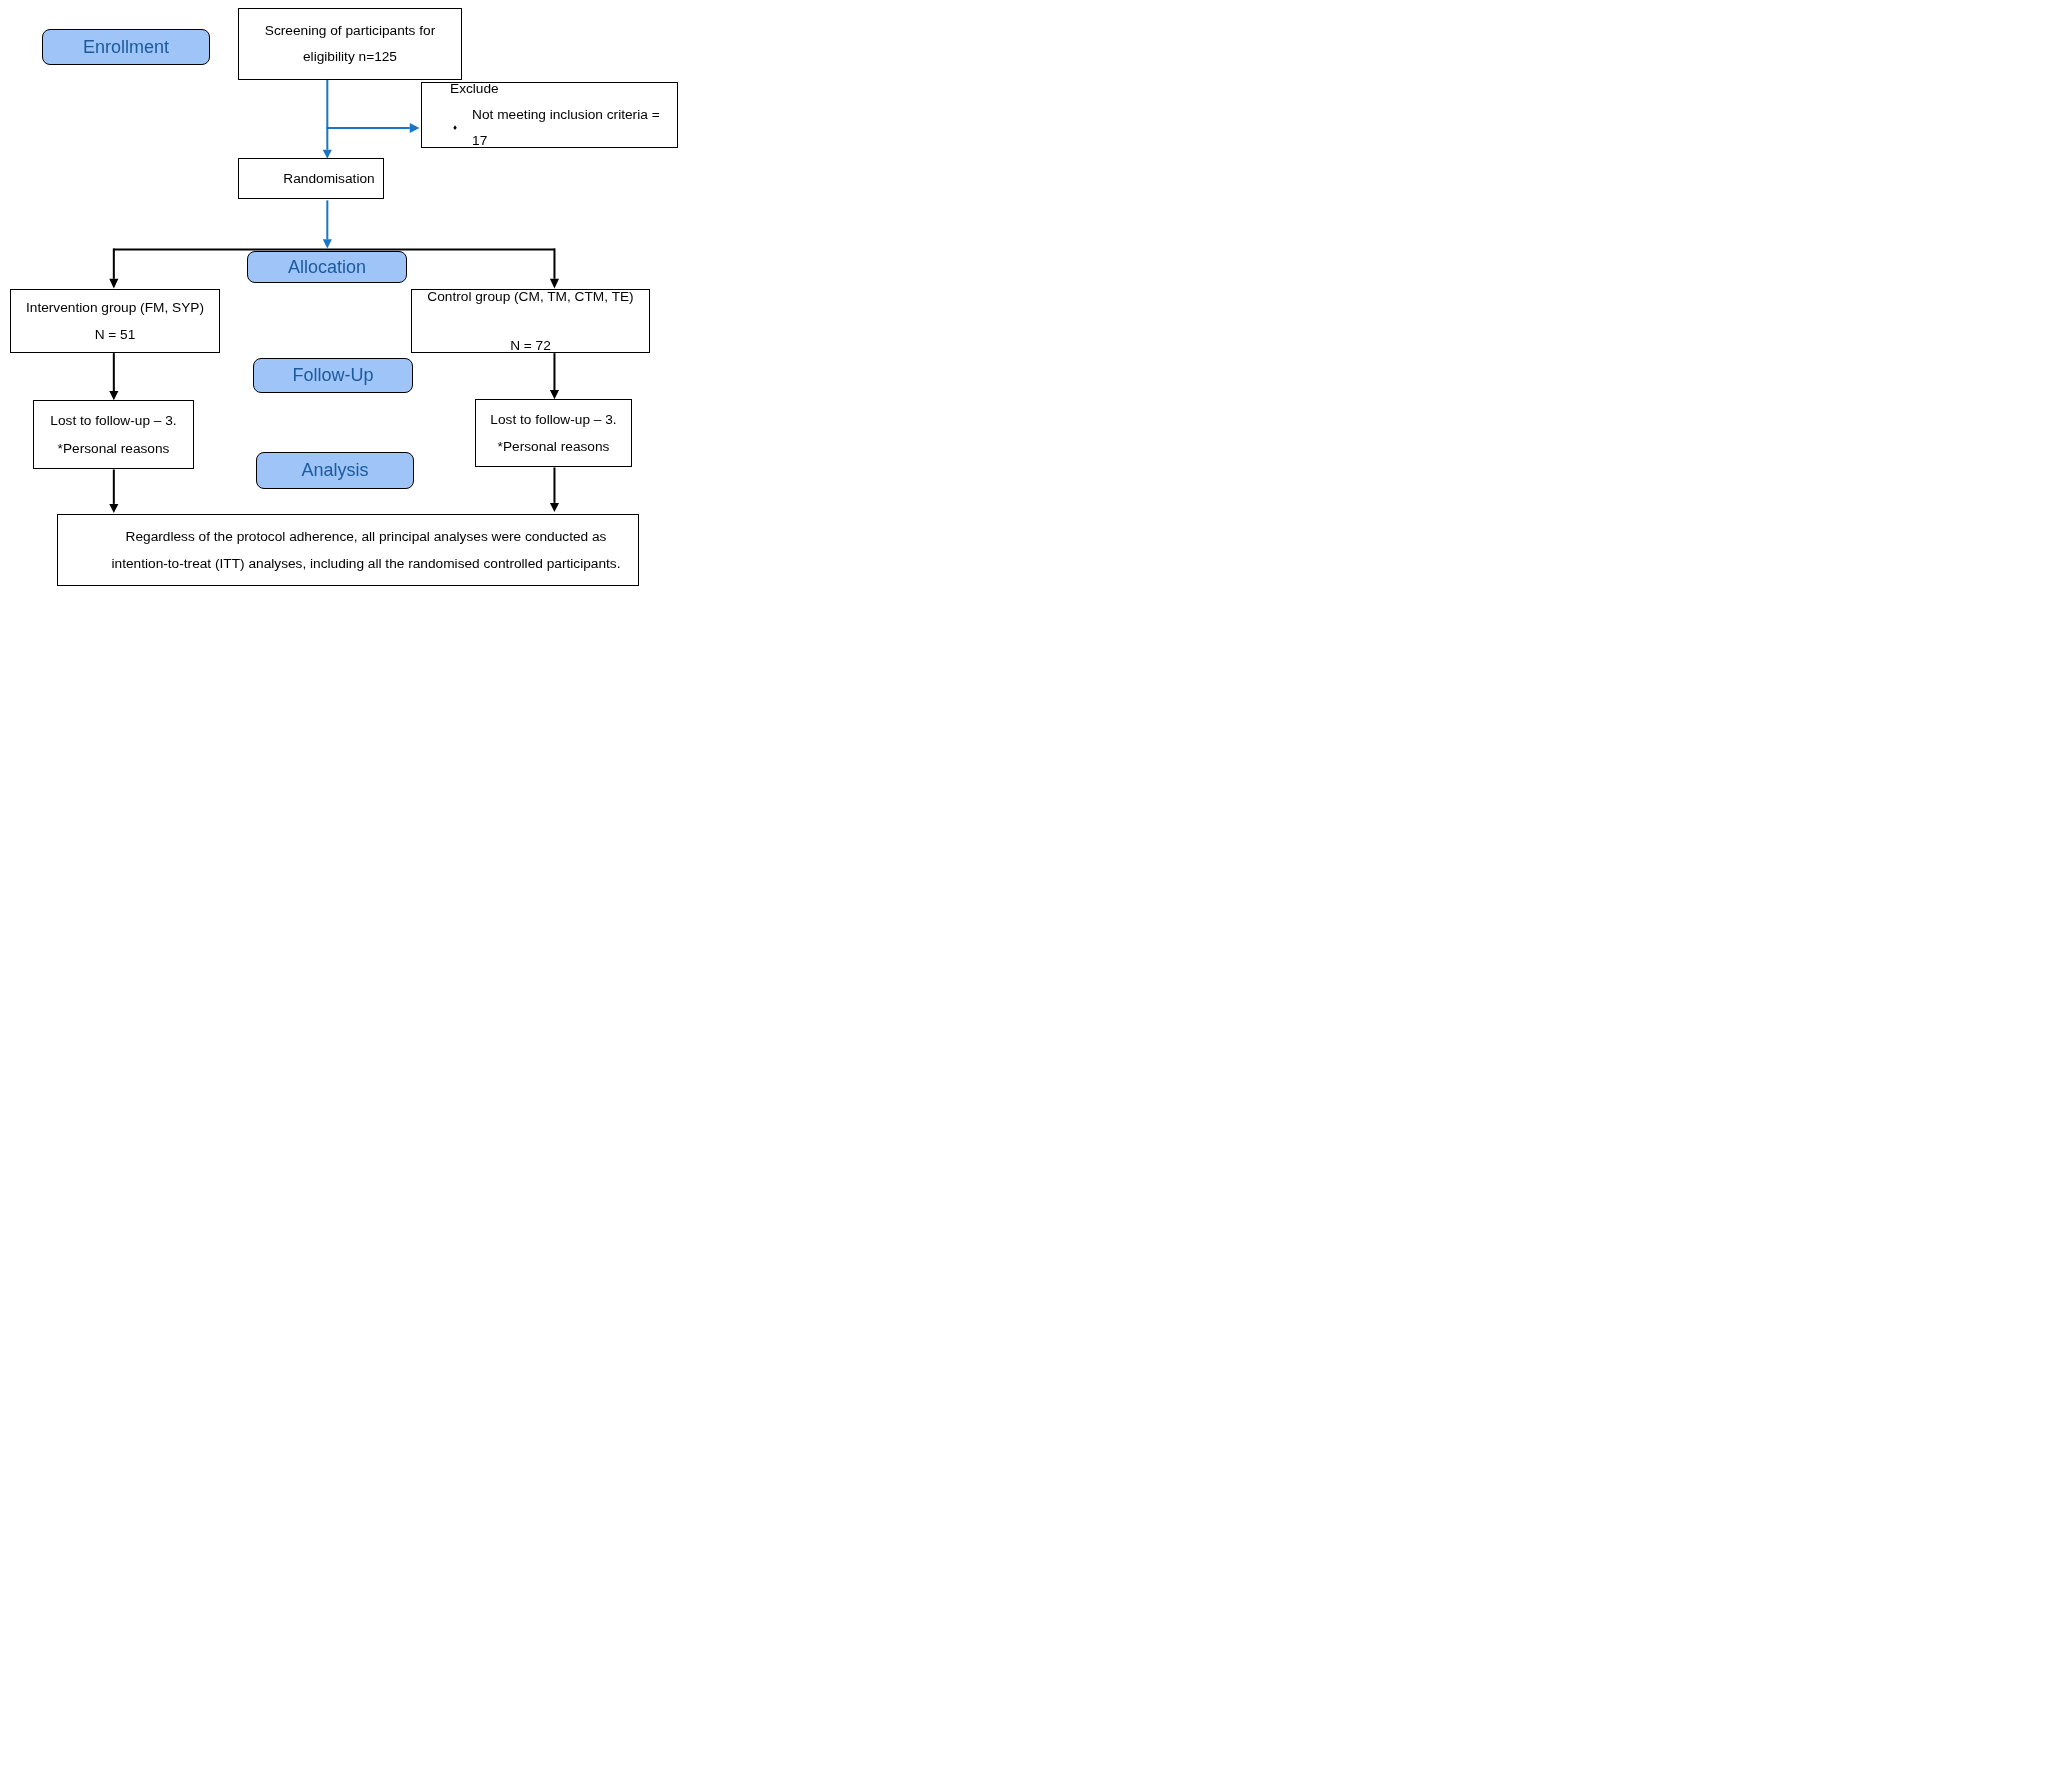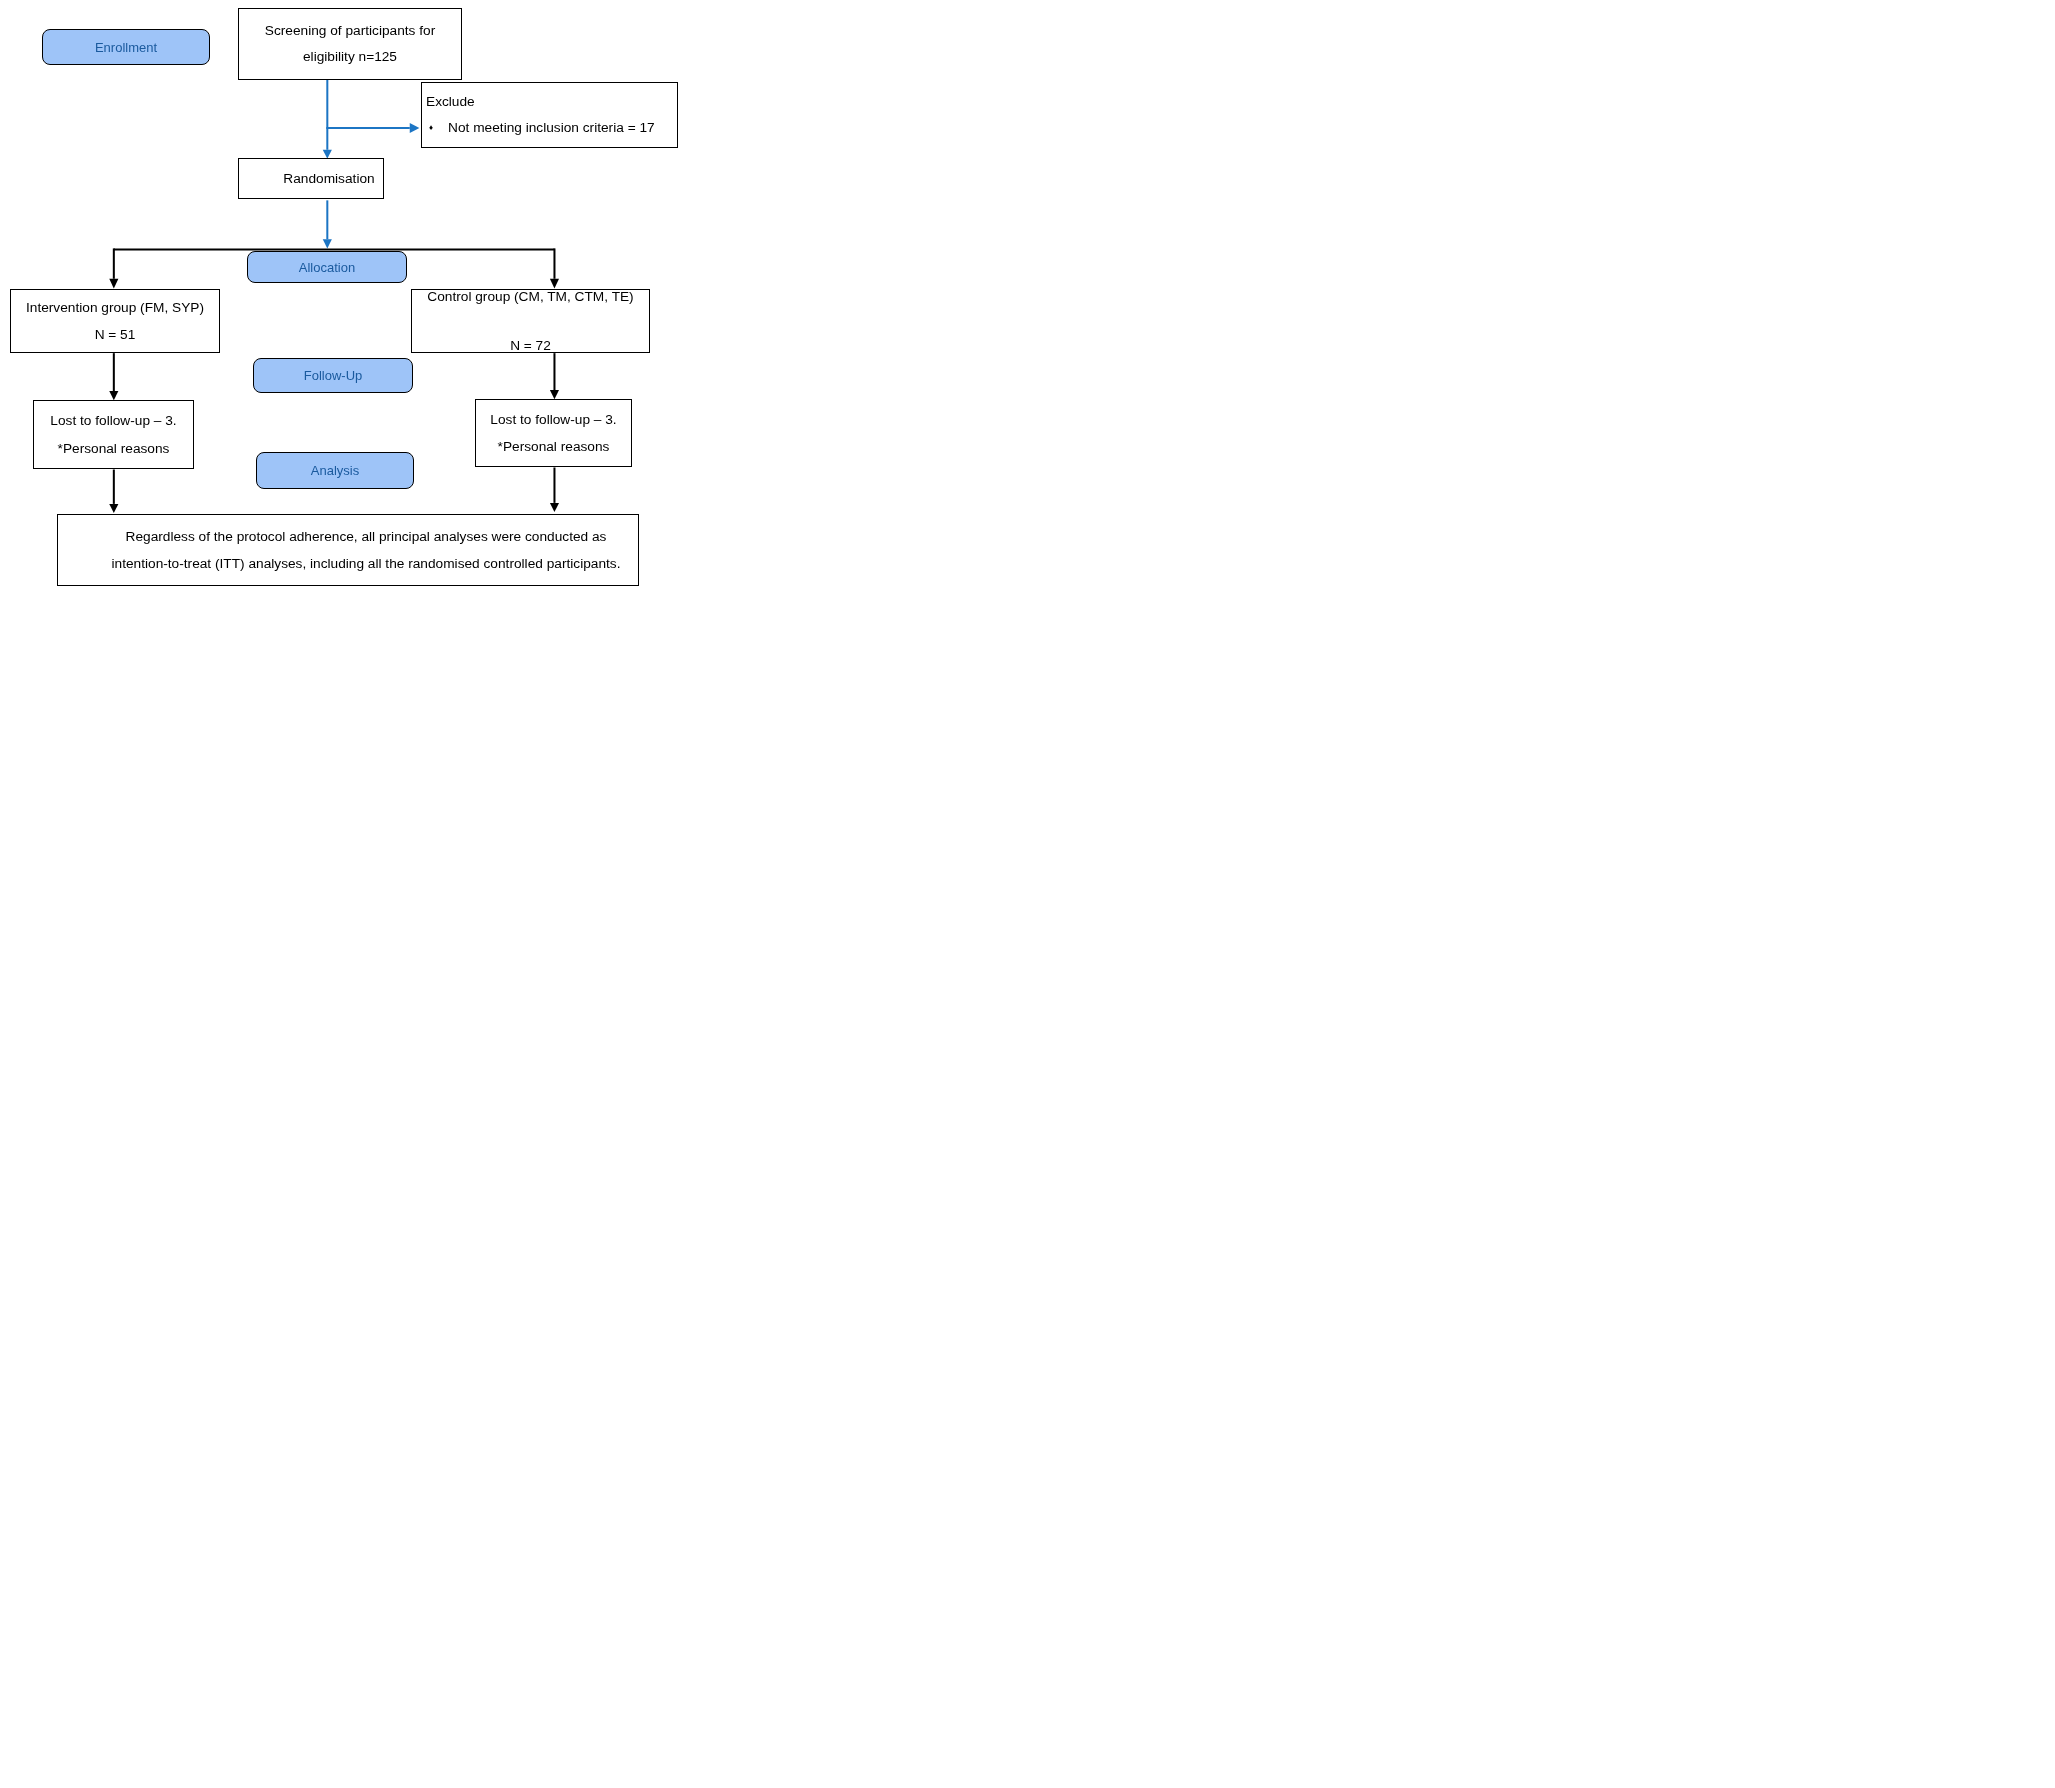--- a/index.html
+++ b/index.html
@@ -17,25 +17,25 @@
   .black-line{stroke:var(--line-black);stroke-width:4;fill:none;}
   .black-head{fill:var(--line-black);stroke:none;}
   .box{
     position:absolute;z-index:2;background:#ffffff;border:1.5px solid #000;
     display:flex;flex-direction:column;align-items:center;justify-content:center;
     text-align:center;font-size:13.7px;line-height:2.0;box-sizing:border-box;
   }
   .stage{
     position:absolute;z-index:2;background:var(--stage-fill);border:1.5px solid #000;
     border-radius:8px;display:flex;align-items:center;justify-content:center;
-    color:var(--stage-text);font-size:13px;box-sizing:border-box;
+    color:var(--stage-text);font-size:18px;box-sizing:border-box;
   }
   .exclude{
     align-items:flex-start;text-align:left;justify-content:center;
-    padding-left:4px;line-height:1.9;
+    padding-left:28px;line-height:1.9;
   }
   .bullet-row{display:flex;align-items:center;}
   .diamond{font-size:8px;margin:0 15px 0 3px;}
   .itt-box{line-height:2.0;}
 </style>
 </head>
 <body>
 
 <div id="canvas">
 

